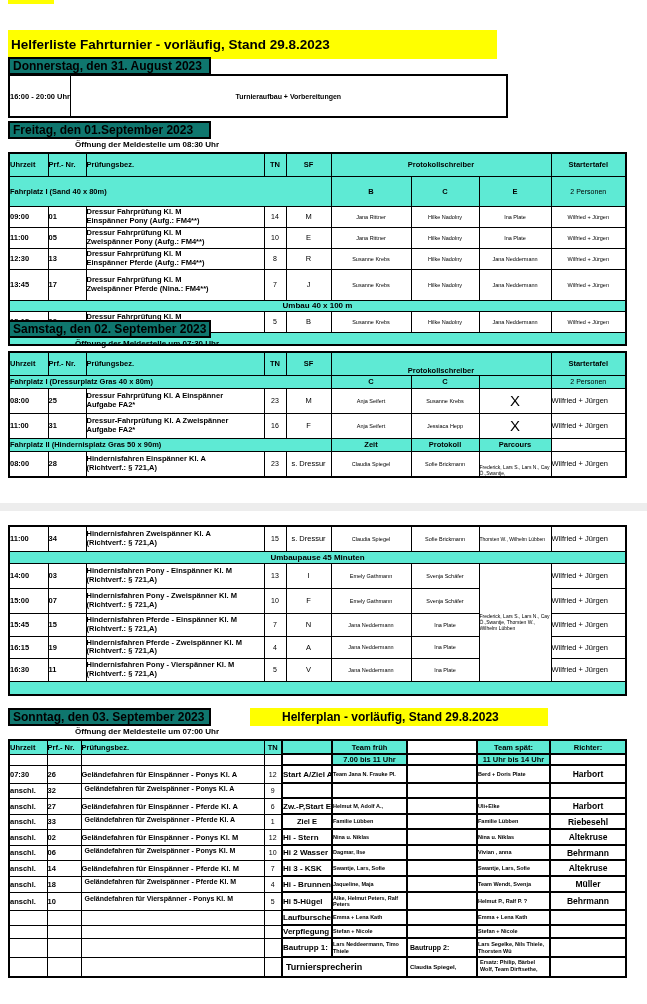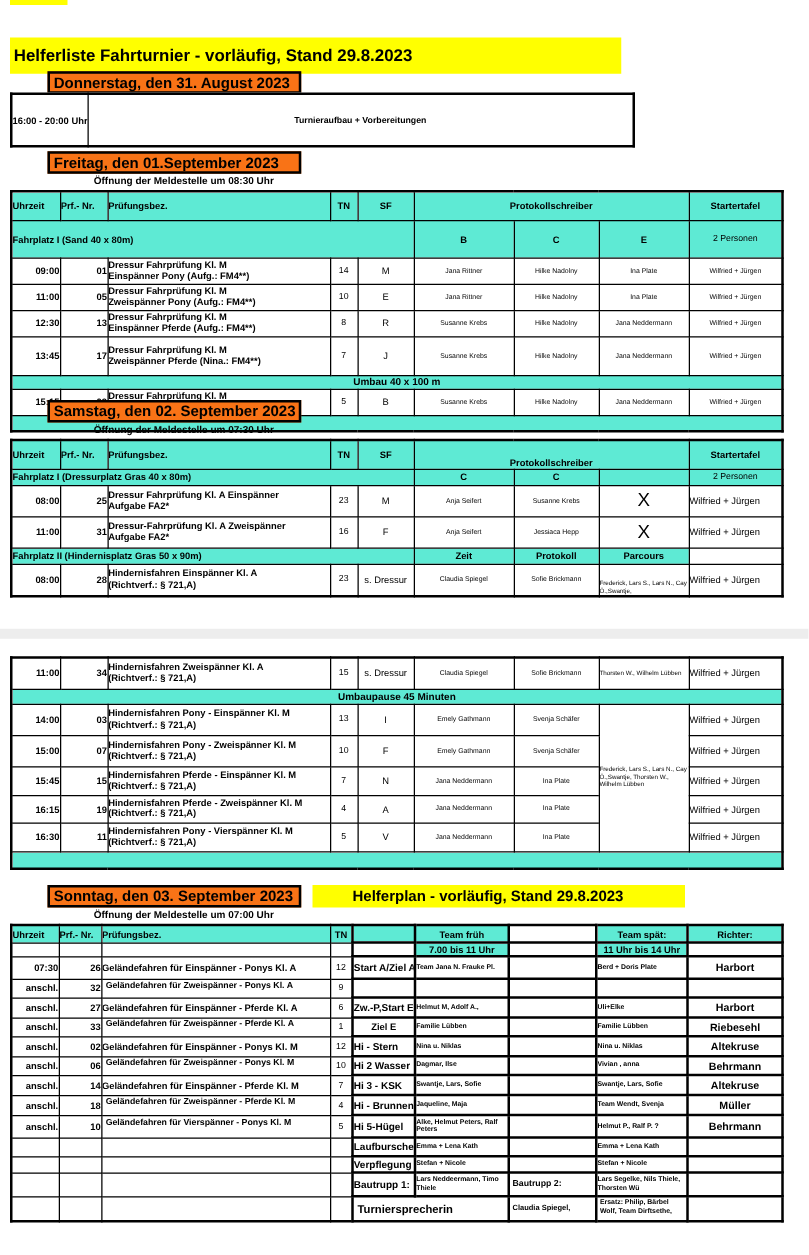--- a/index.html
+++ b/index.html
@@ -2,30 +2,30 @@
 <html><head>
 <meta charset="utf-8">
 <style>
   html,body{margin:0;padding:0;background:#fff;}
   .page{position:relative;width:647px;height:1004px;background:#fff;overflow:hidden;
         font-family:"Liberation Sans",sans-serif;color:#000;}
   .abs{position:absolute;}
   .yel{background:#ffff00;}
   .lb{background:#5eead4;}
   .daybox{position:absolute;left:8px;width:203px;height:18px;border:2px solid #000;
-          background:#f97316;font-size:12px;font-weight:bold;line-height:15px;
-          padding-left:3px;box-sizing:border-box;white-space:nowrap;margin-left:30px;}
+          background:#0f766e;font-size:12px;font-weight:bold;line-height:15px;
+          padding-left:3px;box-sizing:border-box;white-space:nowrap;}
   .openline{position:absolute;left:75px;font-size:8px;font-weight:bold;white-space:nowrap;}
   table.t{position:absolute;left:8px;border-collapse:collapse;table-layout:fixed;
           border:2px solid #000;background:#fff;}
   table.t td{border:1px solid #000;padding:0;overflow:hidden;vertical-align:middle;}
   .hdr{font-size:7.5px;font-weight:bold;padding-left:2px;}
   .hdc{font-size:7.5px;font-weight:bold;text-align:center;padding:0;}
   .fpl{font-size:7.5px;font-weight:bold;padding-left:2px;white-space:nowrap;}
-  .tm{font-size:7.5px;font-weight:bold;text-align:right;}
+  .tm{font-size:7.5px;font-weight:bold;text-align:left;}
   .bz{font-size:7.5px;font-weight:bold;padding-left:3px;line-height:8.5px;}
   .bz div{white-space:nowrap;}
   .tn{font-size:7px;text-align:center;}
   .sf{font-size:7.5px;text-align:center;white-space:nowrap;}
   .nm{font-size:5.5px;text-align:center;white-space:nowrap;}
   .st{font-size:5.5px;text-align:center;white-space:nowrap;}
   .st2{font-size:7.5px;vertical-align:bottom;padding:0 0 2px 4px;white-space:nowrap;}
   .x{font-size:15px;text-align:center;font-weight:normal;}
   .pcs{font-size:5px;line-height:6px;padding-left:2px;font-weight:normal;}
   .span9{font-size:8px;font-weight:bold;text-align:center;}

